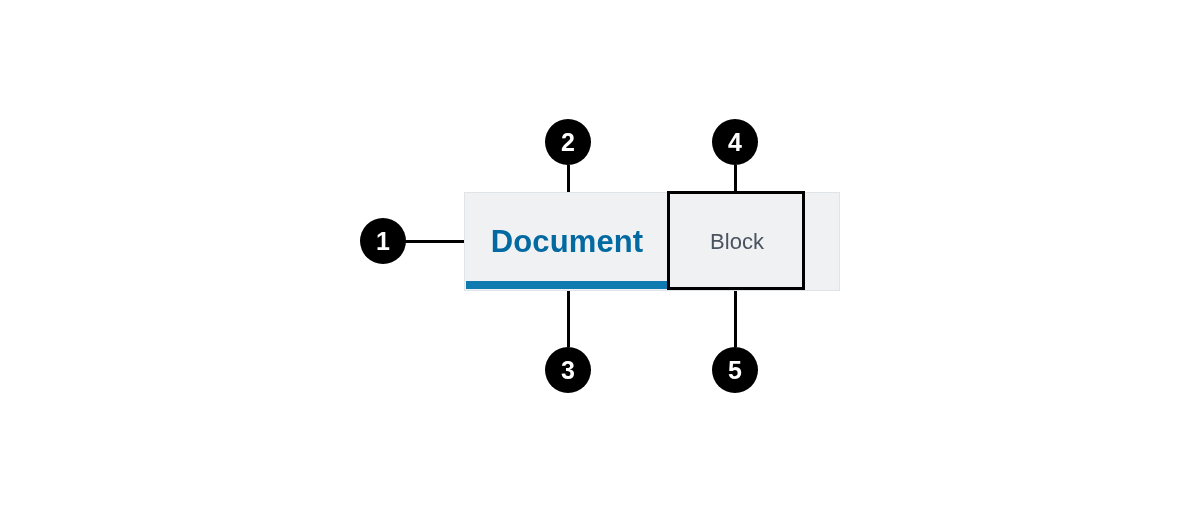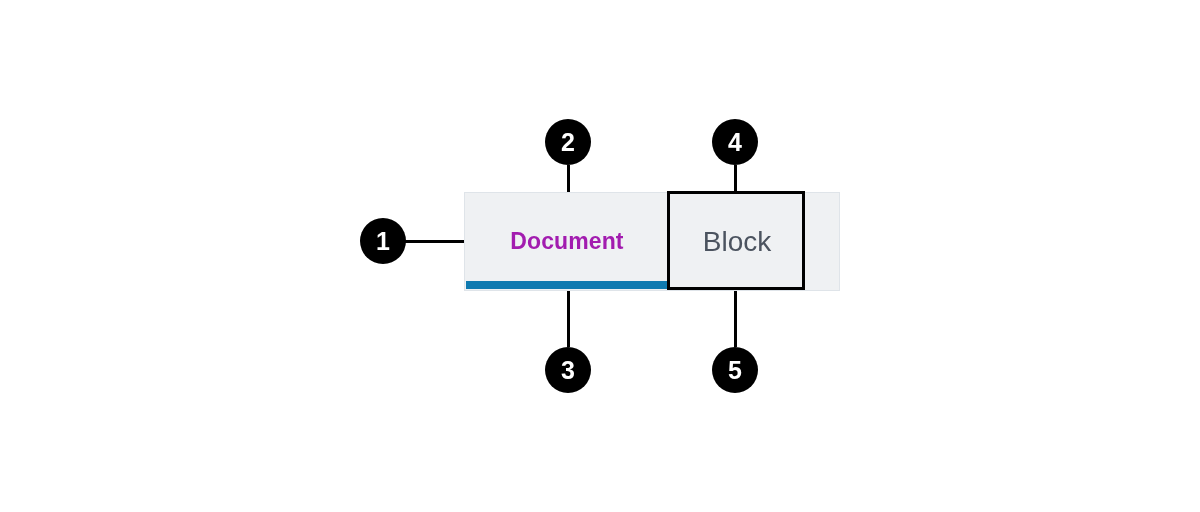--- a/index.html
+++ b/index.html
@@ -39,30 +39,30 @@
     display: flex;
     align-items: center;
     justify-content: center;
     box-sizing: border-box;
     user-select: none;
   }
 
   .tab-document {
     left: 1px;
     width: 202px;
-    font-size: 23px;
+    font-size: 31px;
     font-weight: bold;
-    color: #a21caf;
+    color: #0369a1;
     letter-spacing: 0.1px;
   }
 
   .tab-block {
     left: 203px;
     width: 138px;
-    font-size: 28px;
+    font-size: 22px;
     font-weight: normal;
     color: #4b535f;
   }
 
   
   .focus-ring {
     position: absolute;
     left: 667px;
     top: 191px;
     width: 138px;

